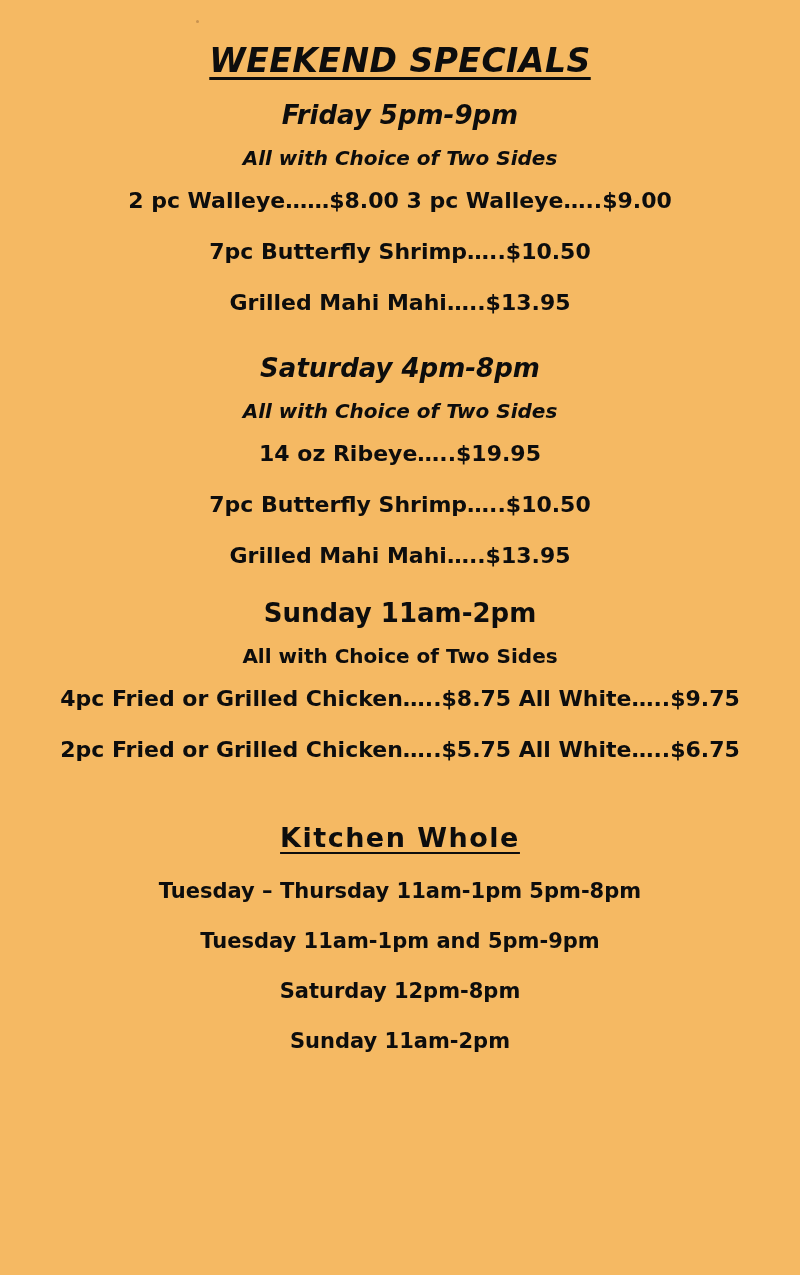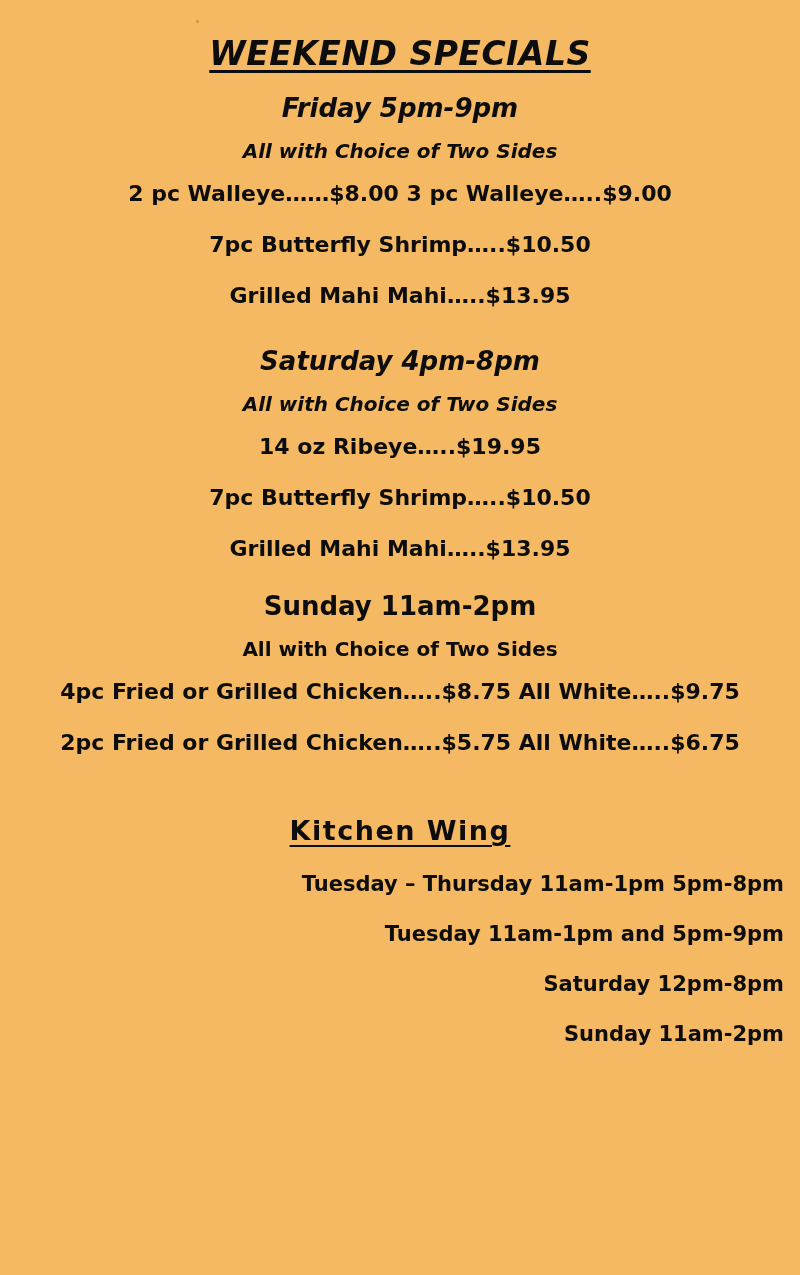--- a/index.html
+++ b/index.html
@@ -11,21 +11,21 @@
     height: 1275px;
     background: #f5b963;
     font-family: "DejaVu Sans", sans-serif;
     color: #0d0d0d;
     overflow: hidden;
   }
   .page {
     width: 800px;
     height: 1275px;
     box-sizing: border-box;
-    padding: 20px 16px 0 16px;
+    padding: 27px 16px 0 16px;
     text-align: center;
   }
   .title {
     font-size: 33px;
     font-weight: bold;
     font-style: italic;
     letter-spacing: 0.5px;
     text-decoration: underline;
     text-underline-offset: 5px;
     margin: 14px 0 20px 0;
@@ -74,21 +74,20 @@
     font-weight: bold;
     letter-spacing: 1.5px;
     text-decoration: underline;
     text-underline-offset: 5px;
     margin: 0 0 26px 0;
   }
   .hours-line {
     font-size: 21px;
     font-weight: bold;
     margin: 0 0 26px 0;
-    text-align: right;
   }
   .dot-mark {
     position: absolute;
     left: 196px;
     top: 20px;
     width: 3px;
     height: 3px;
     background: #c99350;
     border-radius: 50%;
   }
@@ -121,21 +120,21 @@
   </div>
 
   <div class="section sunday">
     <div class="day-head-plain">Sunday 11am-2pm</div>
     <div class="subhead-plain">All with Choice of Two Sides</div>
     <div class="item-plain">4pc Fried or Grilled Chicken…..$8.75 All White…..$9.75</div>
     <div class="item-plain">2pc Fried or Grilled Chicken…..$5.75 All White…..$6.75</div>
   </div>
 
   <div class="hours-block">
-    <div class="hours-title">Kitchen Wing</div>
+    <div class="hours-title">Kitchen Whole</div>
     <div class="hours-line">Tuesday – Thursday 11am-1pm 5pm-8pm</div>
     <div class="hours-line">Tuesday 11am-1pm and 5pm-9pm</div>
     <div class="hours-line">Saturday 12pm-8pm</div>
     <div class="hours-line">Sunday 11am-2pm</div>
   </div>
 
 </div>
 </div>
 
 </body></html>

